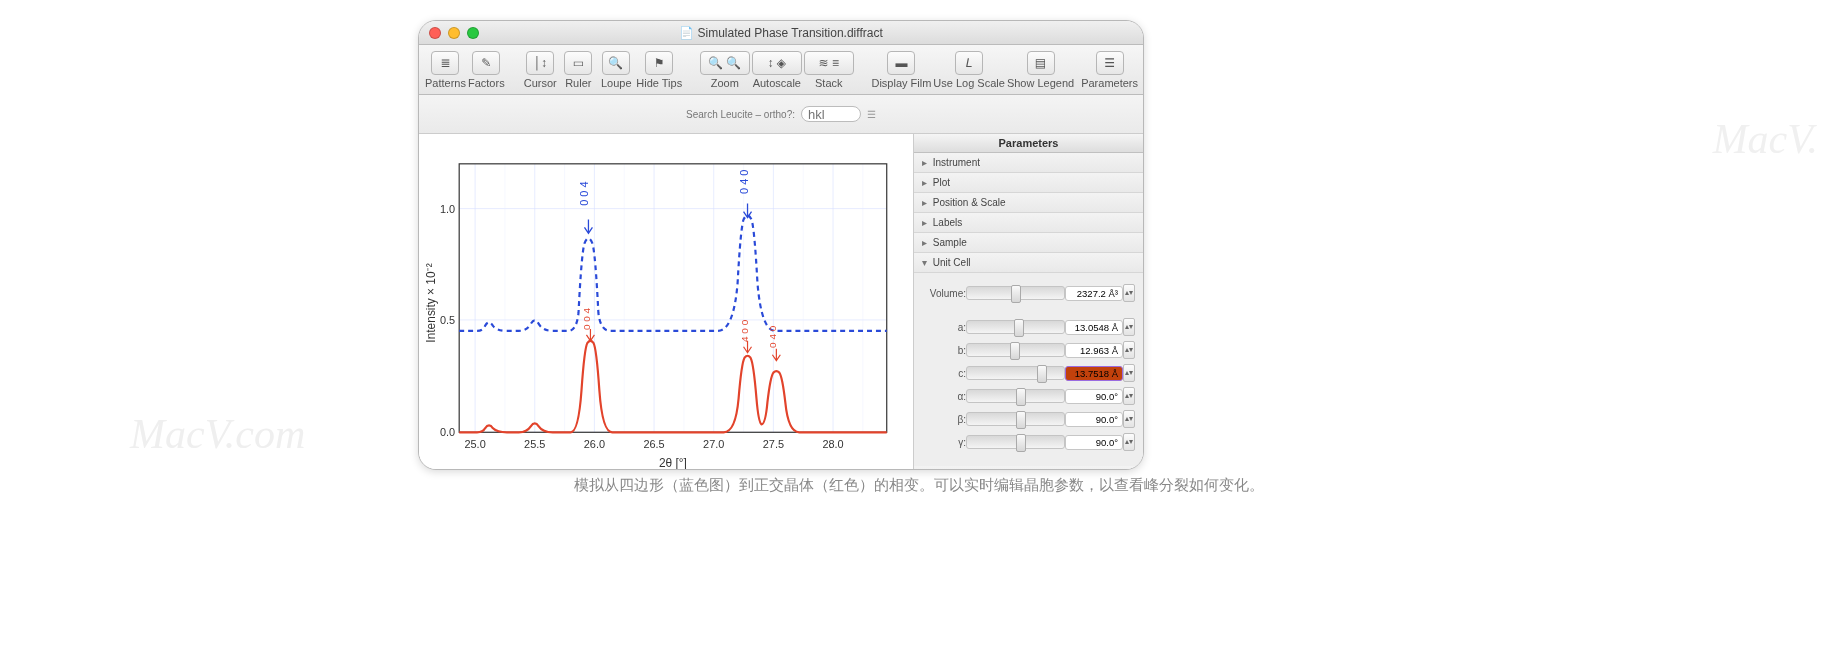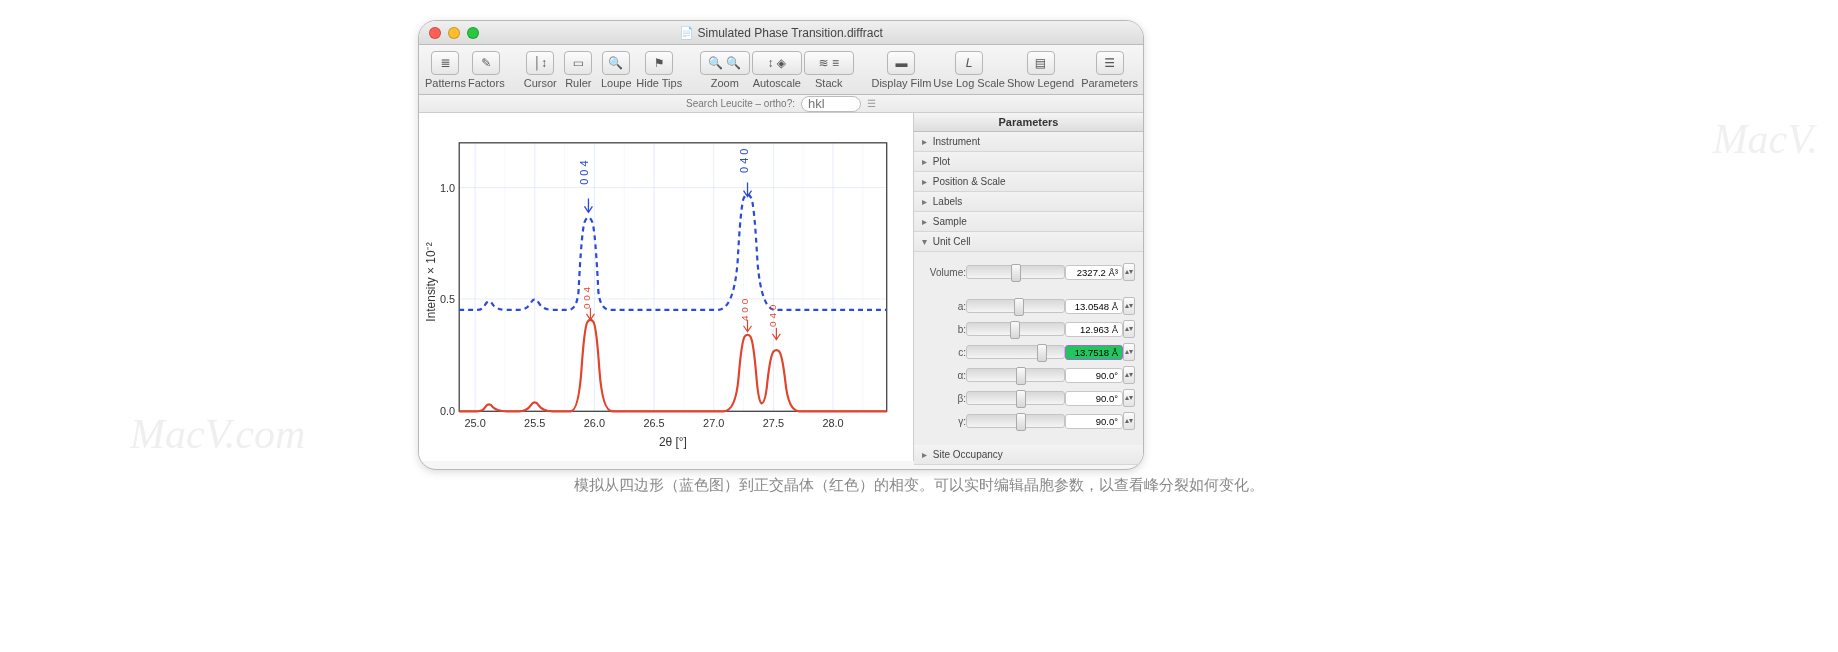--- a/index.html
+++ b/index.html
@@ -9,36 +9,36 @@
 .lights { display: flex; gap: 7px; padding-left: 10px; }
 .light { width: 12px; height: 12px; border-radius: 50%; border: 1px solid rgba(0,0,0,.2); }
 .red{background:#ff5f57}.yellow{background:#ffbd2e}.green{background:#28c840}
 .title { position: absolute; left: 0; right: 0; text-align: center; font-size: 12px; color: #444; pointer-events: none; }
 .toolbar { height: 50px; background: linear-gradient(#f6f6f6,#e6e6e6); border-bottom: 1px solid #bbb; display: flex; align-items: center; padding: 0 6px; gap: 4px; }
 .tgroup { display: flex; gap: 2px; }
 .tbtn { display: flex; flex-direction: column; align-items: center; justify-content: center; min-width: 36px; cursor: default; }
 .tbtn .ic { width: 28px; height: 24px; background: linear-gradient(#fcfcfc,#e6e6e6); border: 1px solid #b6b6b6; border-radius: 4px; display: flex; align-items: center; justify-content: center; font-size: 12px; color: #555; }
 .tbtn .lb { font-size: 11px; color: #555; margin-top: 2px; white-space: nowrap; }
 .tsep { width: 10px; }
-.searchbar { height: 18px; background: linear-gradient(#f4f4f4,#eaeaea); border-bottom: 1px solid #ccc; display: flex; align-items: center; justify-content: center; font-size: 10px; color: #777; gap: 6px; }
+.searchbar { height: 39px; background: linear-gradient(#f4f4f4,#eaeaea); border-bottom: 1px solid #ccc; display: flex; align-items: center; justify-content: center; font-size: 10px; color: #777; gap: 6px; }
 .sinput { width: 60px; height: 16px; border: 1px solid #bcbcbc; border-radius: 8px; background: #fff; padding: 0 6px; font-size: 13px; }
 .content { display: flex; height: calc(100% - 100px); }
 .plot { flex: 1; background: #fff; position: relative; }
 .plot svg { width: 100%; height: 100%; }
 .side { width: 230px; background: #eeeeee; border-left: 1px solid #ccc; display: flex; flex-direction: column; font-size: 11px; }
 .panehdr { background: linear-gradient(#f5f5f5,#ddd); border-bottom: 1px solid #c0c0c0; text-align: center; font-weight: bold; padding: 3px 0; font-size: 11px; color: #333; }
 .acc { border-bottom: 1px solid #d6d6d6; padding: 4px 8px; color: #444; background: linear-gradient(#f3f3f3,#e9e9e9); font-size: 10px; }
 .acc .tri { display: inline-block; width: 8px; color: #777; }
 .cellbody { background: #eee; padding: 6px 8px 10px; }
 .prow { display: flex; align-items: center; margin: 5px 0; }
 .plab { width: 44px; text-align: right; font-size: 10px; color: #555; }
 .pslider { flex: 1; height: 14px; position: relative; background: linear-gradient(#d8d8d8,#f4f4f4); border: 1px solid #c4c4c4; border-radius: 3px; }
 .pslider .knob { position: absolute; top: -2px; width: 10px; height: 18px; background: linear-gradient(#fafafa,#d7d7d7); border: 1px solid #aaa; border-radius: 2px; }
 .pval { width: 58px; font-size: 9.5px; text-align: right; padding: 1px 4px; background: #fff; border: 1px solid #c6c6c6; border-radius: 3px; }
-.pval.hi { border-color: #9a6be0; background: #22c55e; }
+.pval.hi { border-color: #9a6be0; background: #c2410c; }
 .step { width: 12px; height: 18px; background: linear-gradient(#fcfcfc,#e3e3e3); border: 1px solid #bdbdbd; border-radius: 2px; font-size: 8px; color: #666; display: flex; flex-direction: column; align-items: center; justify-content: center; line-height: 6px; }
 .caption { position: absolute; left: 0; right: 0; top: 476px; text-align: center; font-size: 15px; color: #888; }
 .wm1 { position:absolute; right: 20px; top: 115px; font-size: 42px; color: #f0f0f0; font-style: italic; font-family: Georgia, serif; }
 .wm2 { position:absolute; left: 130px; top: 410px; font-size: 42px; color: #efefef; font-style: italic; font-family: Georgia, serif; }
 </style>
 </head>
 <body>
 
 <div class="wm1">MacV.</div>
 <div class="wm2">MacV.com</div>

